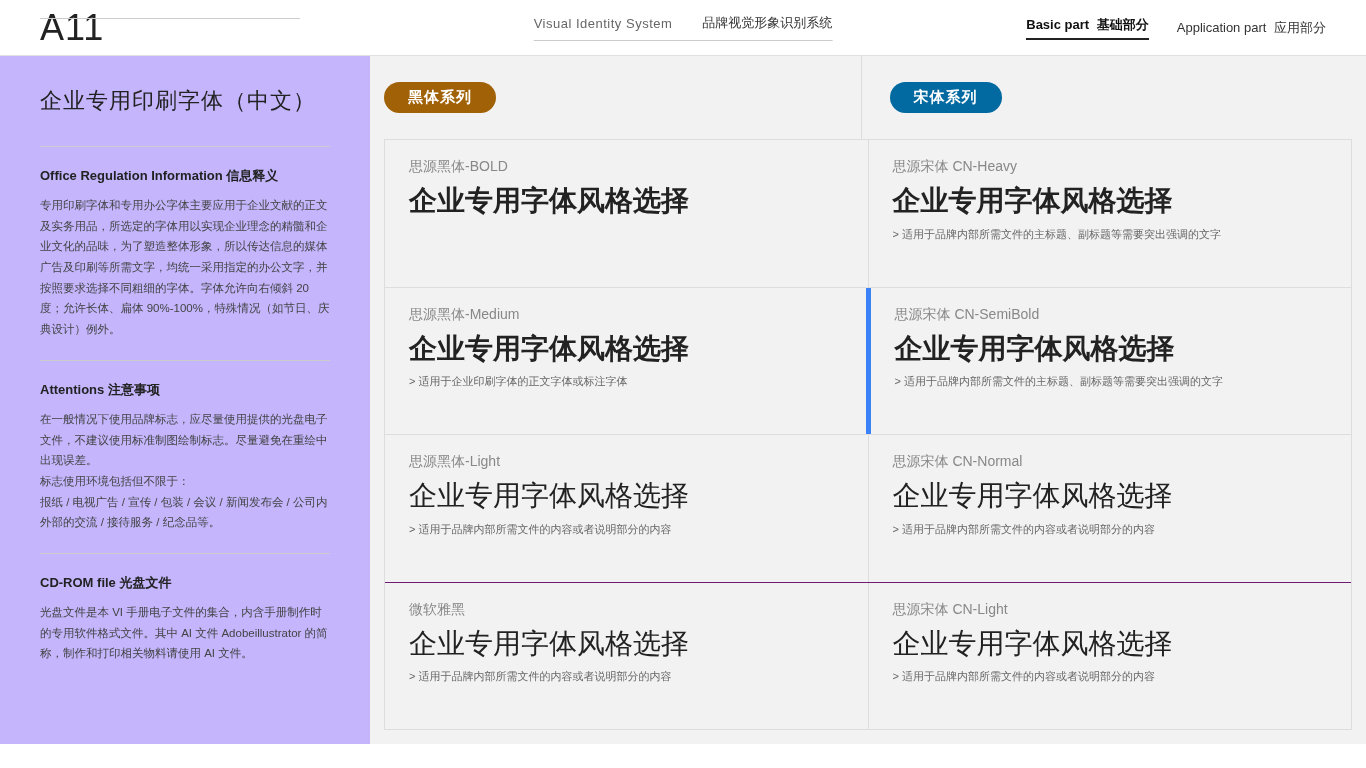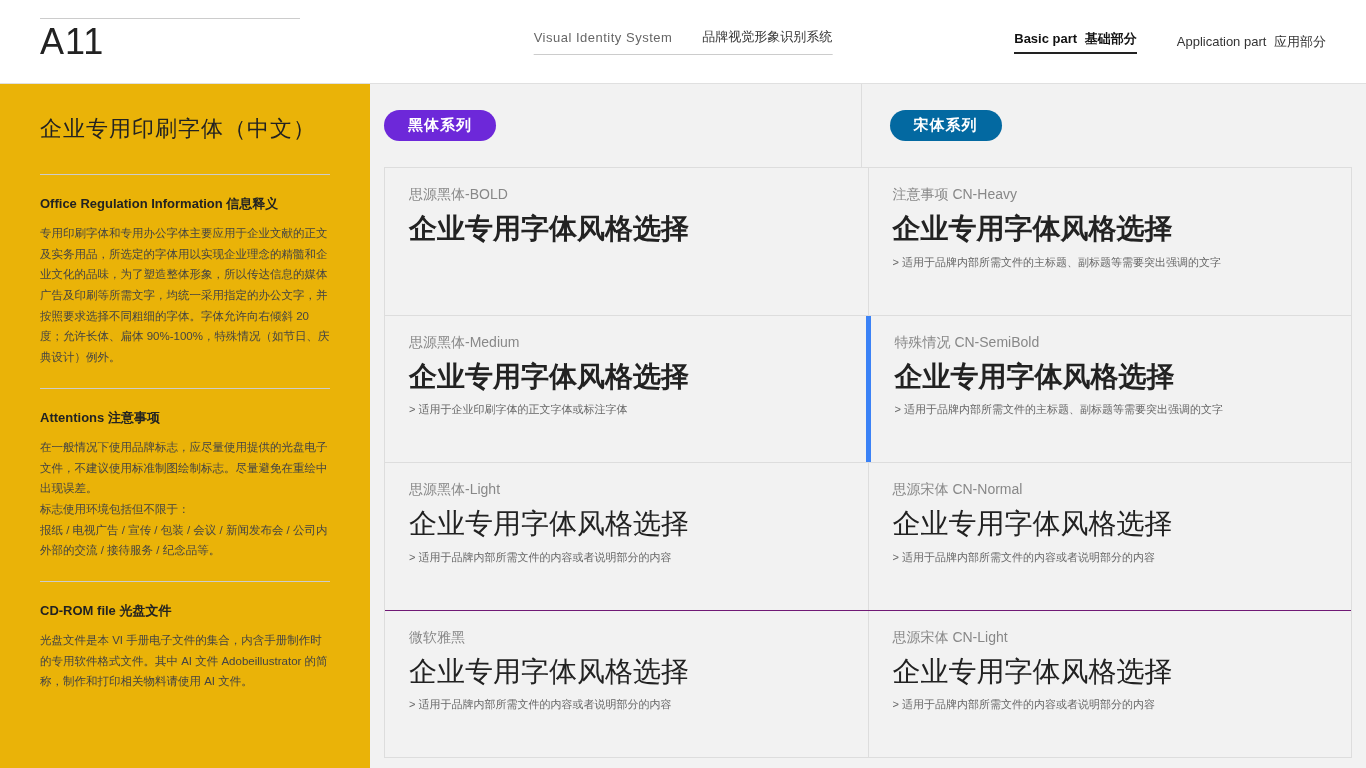--- a/index.html
+++ b/index.html
@@ -9,21 +9,21 @@
       width: 1366px;
       min-height: 768px;
       overflow-x: hidden;
     }
 
     
     .header {
       display: flex;
       align-items: center;
       padding: 0 40px;
-      height: 84px;
+      height: 56px;
       border-bottom: 1px solid #e0e0e0;
       position: relative;
     }
     .header-left {
       width: 340px;
       flex-shrink: 0;
     }
     .page-id {
       font-size: 36px;
       font-weight: 300;
@@ -63,21 +63,21 @@
     .main {
       display: flex;
       min-height: calc(768px - 80px);
     }
 
     
     .sidebar {
       width: 370px;
       flex-shrink: 0;
       padding: 30px 40px 14px 40px;
-      background: #eab308;
+      background: #c4b5fd;
     }
     .sidebar-title {
       font-size: 22px;
       color: #222;
       font-weight: 400;
       margin-bottom: 30px;
       letter-spacing: 1px;
     }
     .sidebar-divider {
       width: 100%;
@@ -124,21 +124,21 @@
       line-height: 1.6;
     }
 
     .header-pill {
       border-radius: 20px;
       display: inline-flex;
       align-items: center;
       padding: 6px 24px;
       margin: 14px 0 14px 14px;
     }
-    .header-pill.blue { background: #6d28d9; justify-content: flex-end; }
+    .header-pill.blue { background: #a16207; justify-content: flex-end; }
     .header-pill.red { background: #0369a1; }
     .header-pill-text {
       color: #fff;
       font-size: 15px;
       font-weight: bold;
       letter-spacing: 1px;
     }
 
   </style>
 </head>
@@ -150,21 +150,21 @@
     <div class="page-id">A11</div>
   </div>
 
   <div style="display:flex; flex-direction:column; align-items:center; position:absolute; left:50%; transform:translateX(-50%);justify-content:flex-end;">
     <div style="display:flex; align-items:center; gap:30px; padding-bottom:8px; border-bottom:1px solid #ccc;">
       <span class="vi-text">Visual Identity System</span>
       <span class="vi-text-cn">品牌视觉形象识别系统</span>
     </div>
   </div>
 
-  <div style="margin-left:auto; display:flex; align-items:center; gap:40px;">
+  <div style="margin-left:auto; display:flex; align-items:center; gap:28px;">
     <div style="display:flex; align-items:center; gap:6px; border-bottom:2px solid #222; padding-bottom:4px;">
       <span class="nav-item active" style="font-weight:bold;">
         <span>Basic part</span>
         <span class="cn">基础部分</span>
       </span>
     </div>
     <div style="display:flex; align-items:center; gap:6px;">
       <span class="nav-item">
         <span>Application part</span>
         <span class="cn">应用部分</span>
@@ -219,34 +219,34 @@
     </div>
 
     <div style="flex:1; display:flex; flex-direction:column; margin: 0 14px 14px 14px; border:1px solid #ddd; background:#f2f2f2;">
 
       <div style="display:flex; flex:1; border-bottom:1px solid #ddd;">
         <div style="flex:1; padding:18px 24px; border-right:1px solid #ddd;">
           <div class="font-cell-name">思源黑体-BOLD</div>
           <div class="font-cell-demo bold">企业专用字体风格选择</div>
         </div>
         <div style="flex:1; padding:18px 24px;">
-          <div class="font-cell-name">注意事项 CN-Heavy</div>
+          <div class="font-cell-name">思源宋体 CN-Heavy</div>
           <div class="font-cell-demo bold">企业专用字体风格选择</div>
           <div class="font-cell-desc">&gt; 适用于品牌内部所需文件的主标题、副标题等需要突出强调的文字</div>
         </div>
       </div>
 
       <div style="display:flex; flex:1; border-bottom:1px solid #ddd;">
         <div style="flex:1; padding:18px 24px; border-right:5px solid #3b82f6;">
           <div class="font-cell-name">思源黑体-Medium</div>
           <div class="font-cell-demo medium">企业专用字体风格选择</div>
           <div class="font-cell-desc">&gt; 适用于企业印刷字体的正文字体或标注字体</div>
         </div>
         <div style="flex:1; padding:18px 24px;">
-          <div class="font-cell-name">特殊情况 CN-SemiBold</div>
+          <div class="font-cell-name">思源宋体 CN-SemiBold</div>
           <div class="font-cell-demo medium">企业专用字体风格选择</div>
           <div class="font-cell-desc">&gt; 适用于品牌内部所需文件的主标题、副标题等需要突出强调的文字</div>
         </div>
       </div>
 
       <div style="display:flex; flex:1; border-bottom:1px solid #701a75;">
         <div style="flex:1; padding:18px 24px; border-right:1px solid #ddd;">
           <div class="font-cell-name">思源黑体-Light</div>
           <div class="font-cell-demo light">企业专用字体风格选择</div>
           <div class="font-cell-desc">&gt; 适用于品牌内部所需文件的内容或者说明部分的内容</div>

